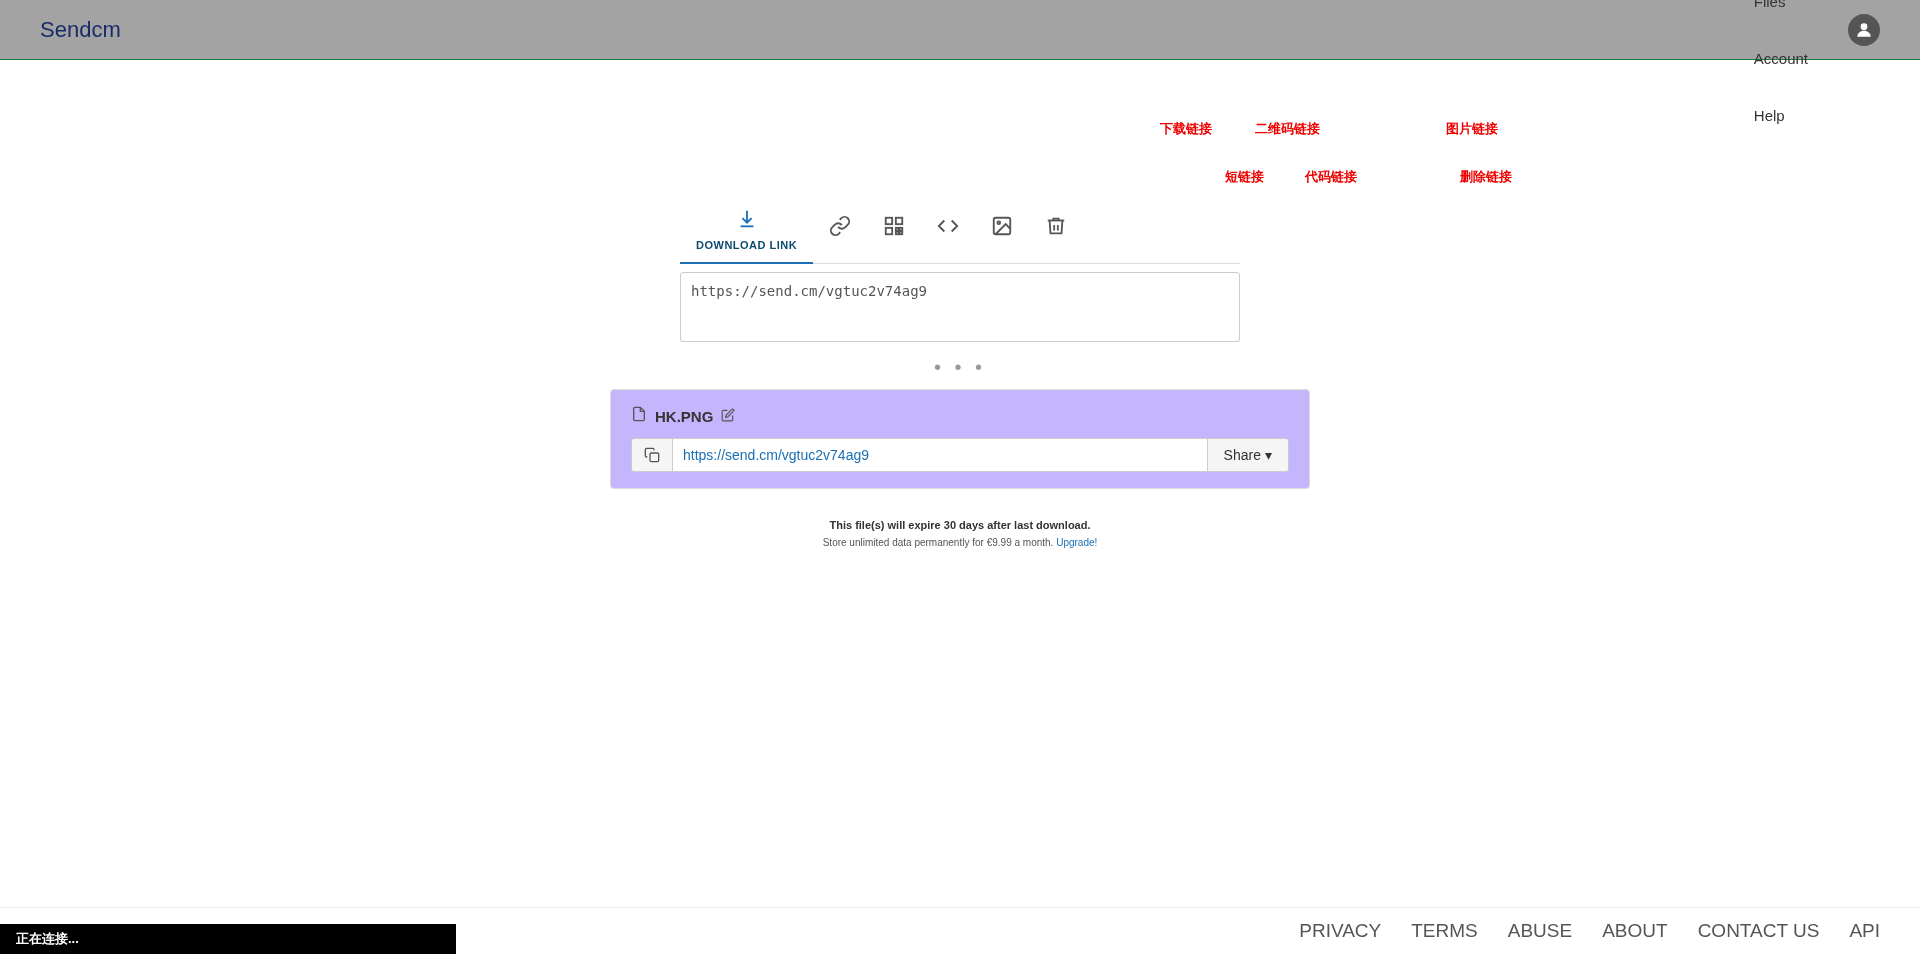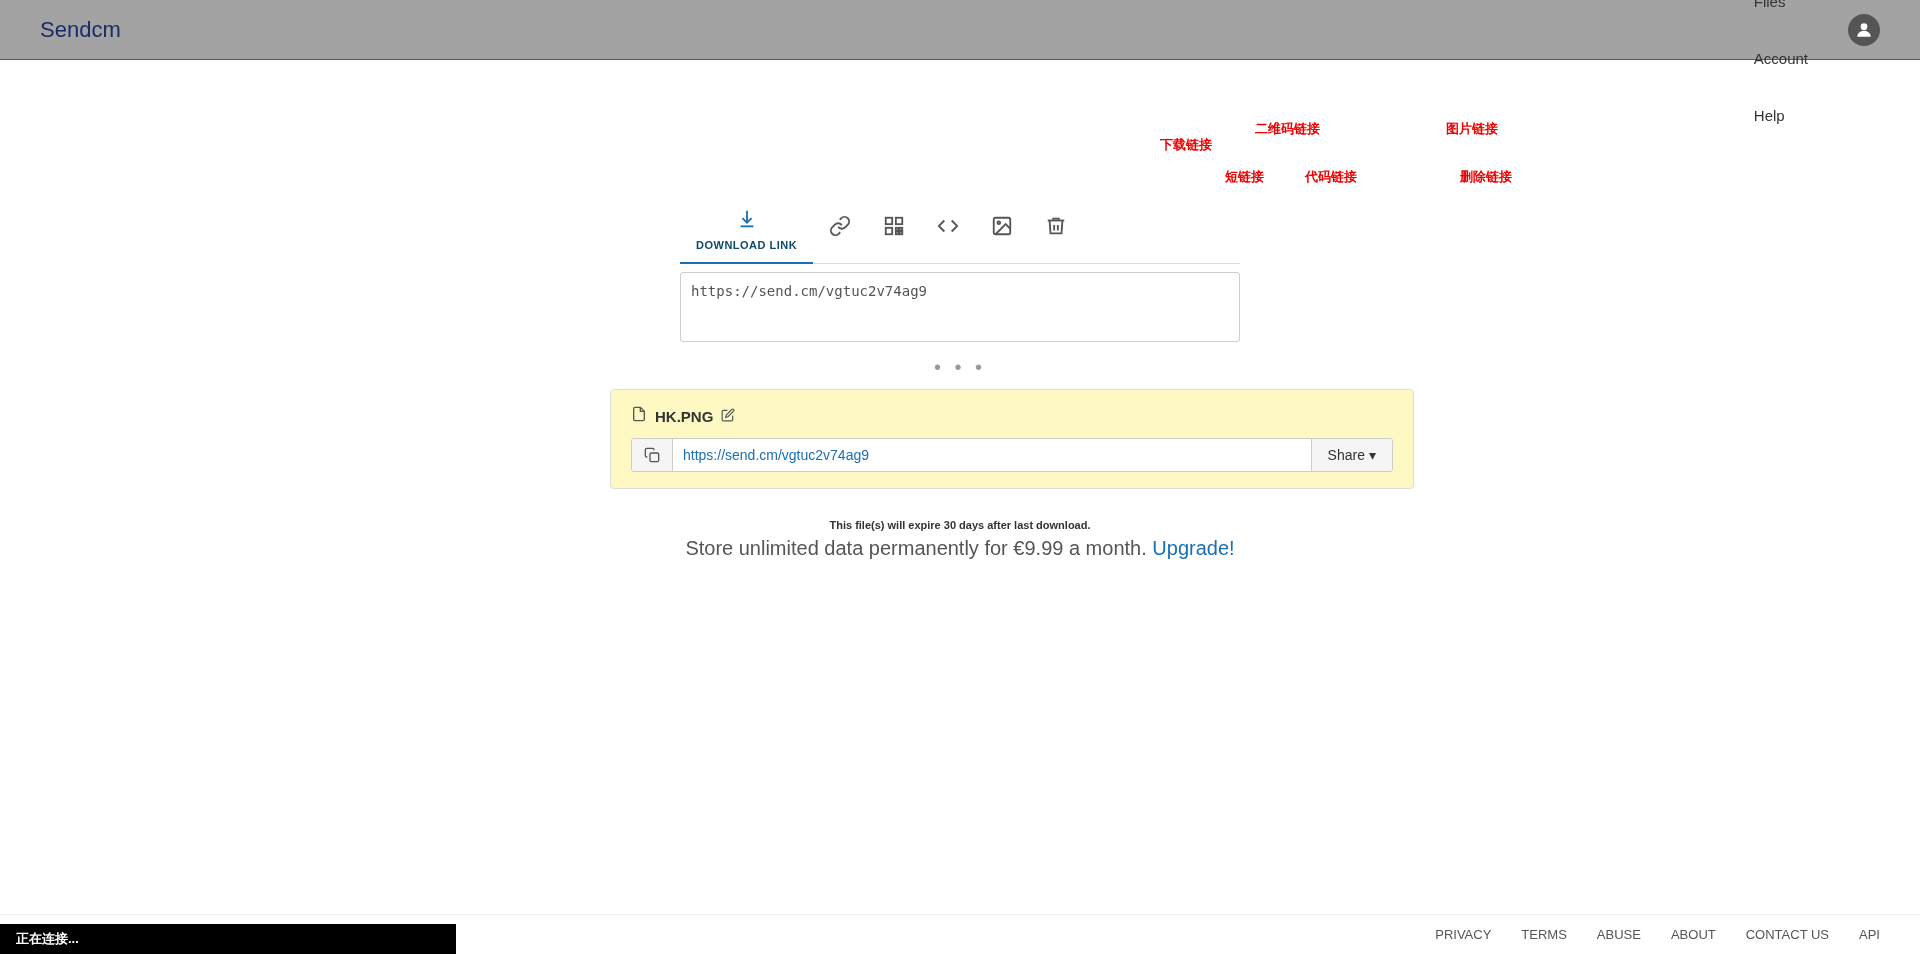--- a/index.html
+++ b/index.html
@@ -132,25 +132,25 @@
     .dots {
       color: #999;
       font-size: 20px;
       text-align: center;
       margin: 10px 0;
       letter-spacing: 4px;
     }
 
     
     .file-card {
-      width: 804px;
+      width: 700px;
       border: 1px solid #ddd;
       border-radius: 4px;
       padding: 16px 20px;
-      background: #fef9c3;
+      background: #c4b5fd;
       margin-top: 0;
     }
     .file-header {
       display: flex;
       align-items: center;
       gap: 8px;
       margin-bottom: 12px;
     }
     .file-icon {
       color: #555;
@@ -211,21 +211,21 @@
     .expiry-section {
       text-align: center;
       margin-top: 30px;
     }
     .expiry-text {
       font-size: 11px;
       color: #333;
       font-weight: bold;
     }
     .upgrade-text {
-      font-size: 20px;
+      font-size: 10px;
       color: #555;
       margin-top: 6px;
     }
     .upgrade-link {
       color: #1a6fb5;
       text-decoration: none;
     }
 
     
     .footer {
@@ -244,21 +244,21 @@
       font-size: 11px;
       color: #999;
     }
     .footer-links {
       display: flex;
       gap: 30px;
     }
     .footer-links a {
       text-decoration: none;
       color: #555;
-      font-size: 13px;
+      font-size: 19px;
     }
 
     
     .status-bar {
       position: fixed;
       bottom: 0;
       left: 0;
       width: 456px;
       background: #000000;
       color: #fff;
@@ -301,21 +301,21 @@
 </header>
 
 <main class="main">
 
   <div class="center-block">
 
     <div class="tabs-annotations-wrapper">
 
       <div style="position:relative; height:80px;">
 
-        <span class="annotation" style="left: 480px; top: 16px;">下载链接</span>
+        <span class="annotation" style="left: 480px; top: 0px;">下载链接</span>
 
         <span class="annotation" style="left: 575px; top: 0px;">二维码链接</span>
 
         <span class="annotation" style="left: 730px; top: 0px; padding-left: 36px;">图片链接</span>
 
         <span class="annotation" style="left: 545px; top: 48px;">短链接</span>
 
         <span class="annotation" style="left: 625px; top: 48px;">代码链接</span>
 
         <span class="annotation" style="left: 780px; top: 48px;">删除链接</span>

